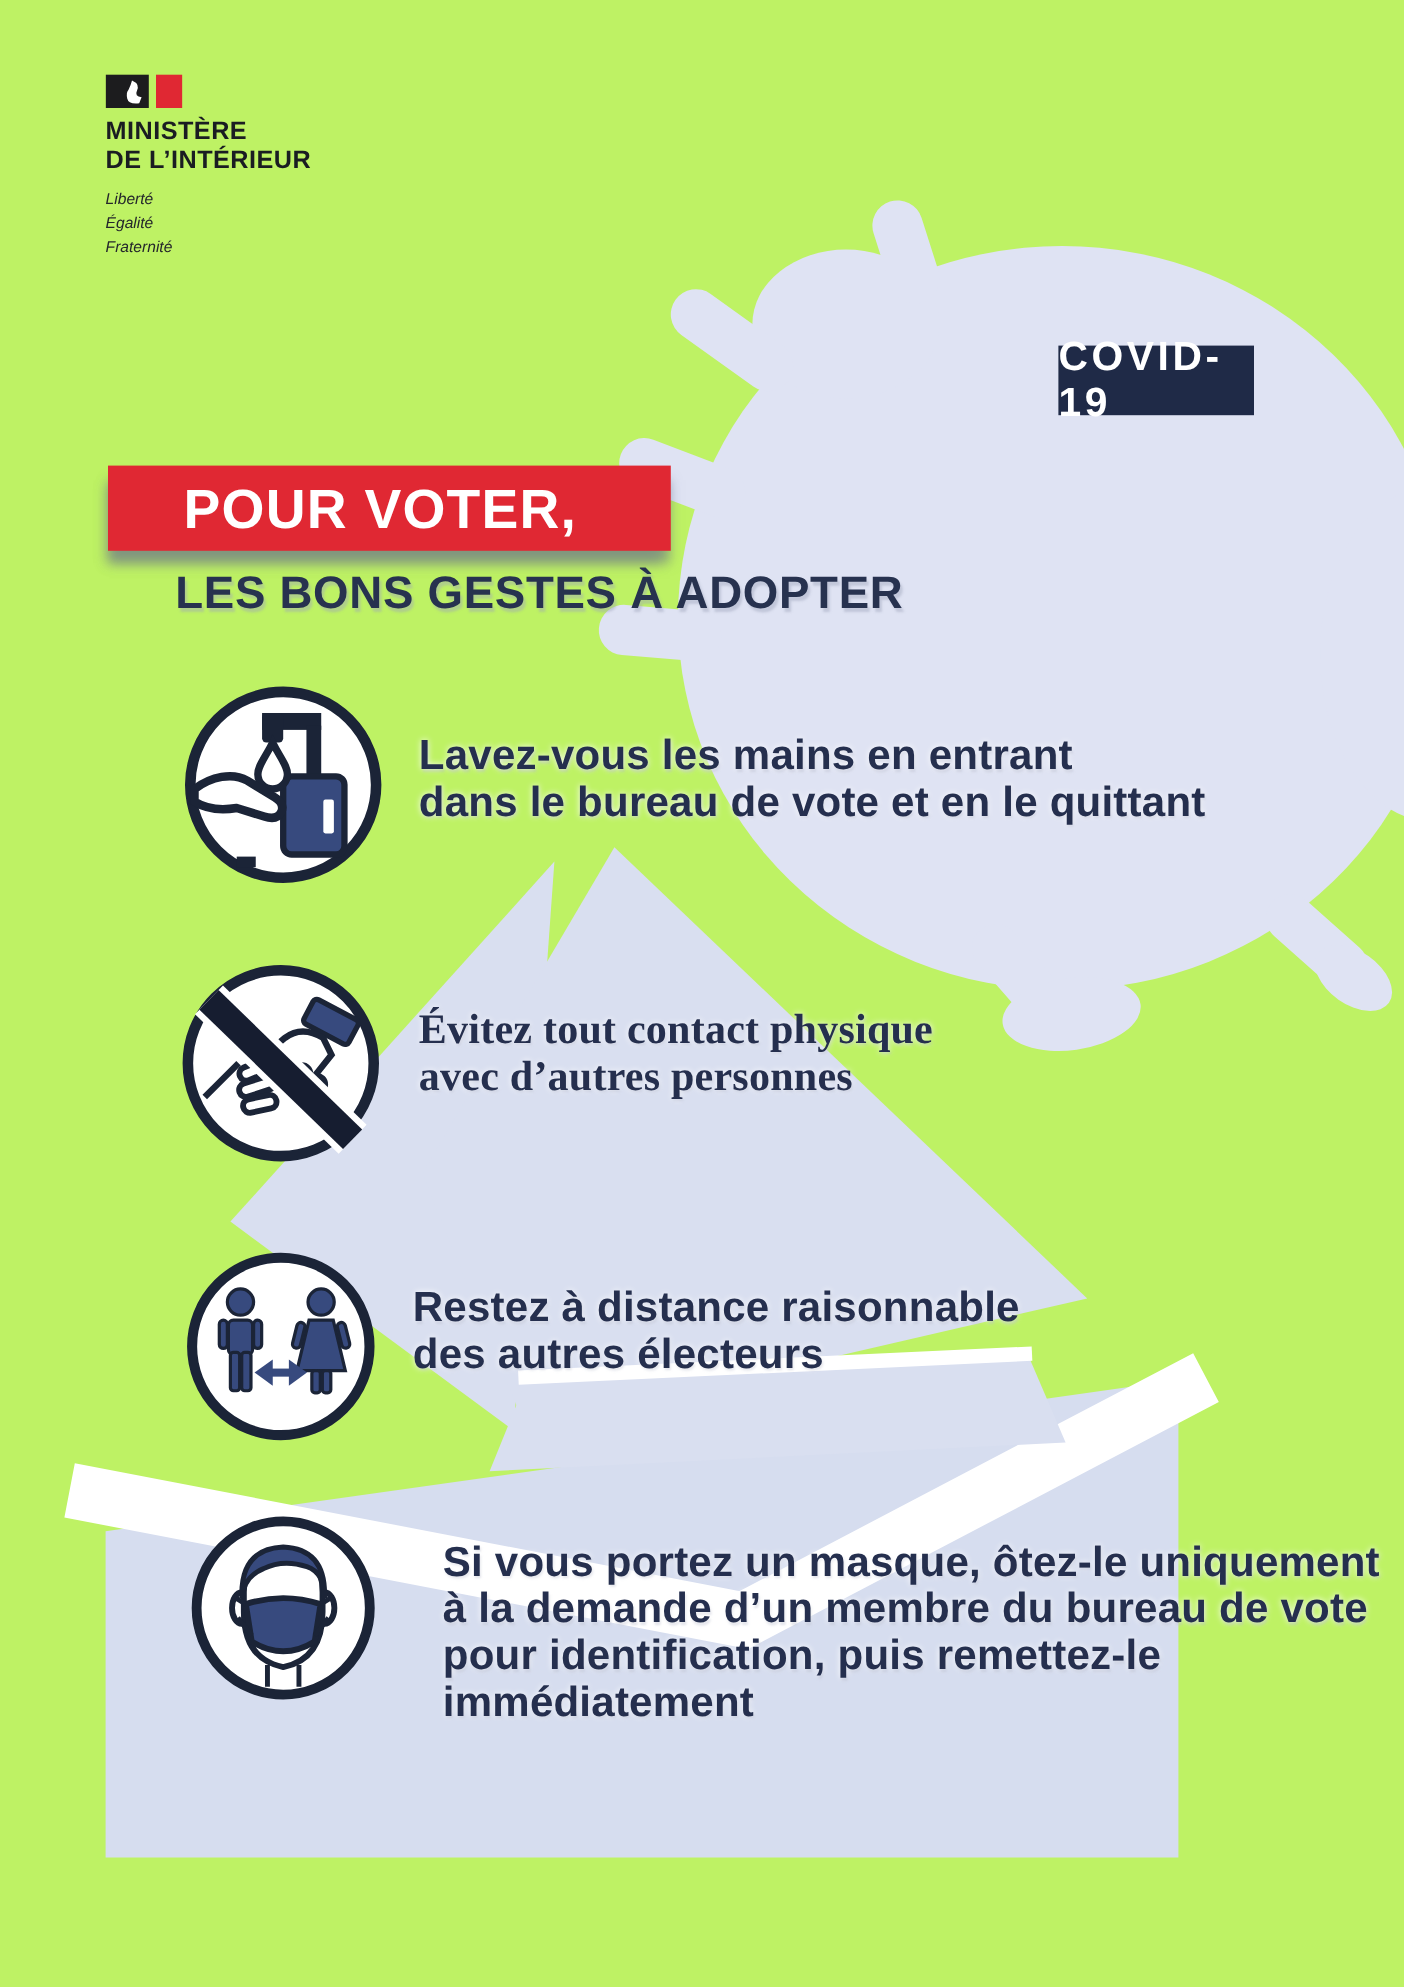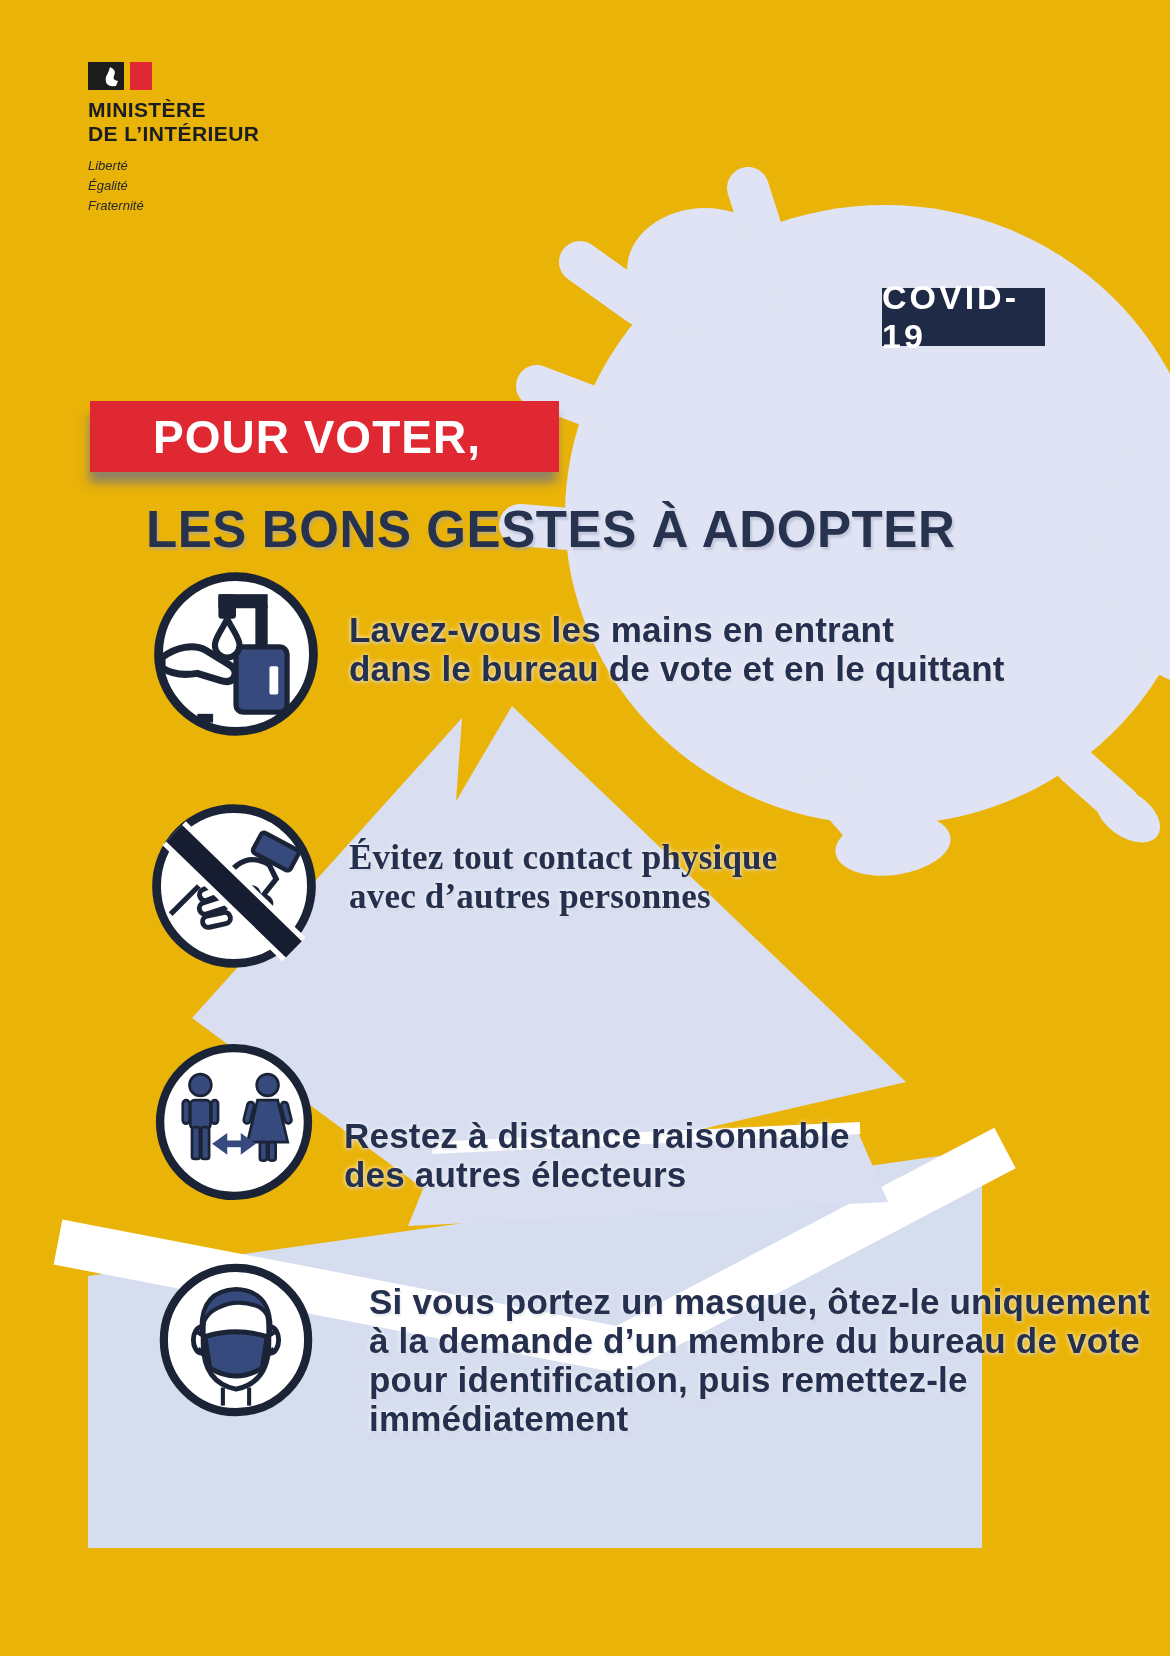--- a/index.html
+++ b/index.html
@@ -1,19 +1,19 @@
 <!DOCTYPE html>
 <html><head>
 <meta charset="utf-8">
 <style>
   html,body{margin:0;padding:0;background:#ffffff;}
   .page{
     position:relative;
     width:1170px;height:1656px;
-    background:#eab308;
+    background:#bef264;
     overflow:hidden;
     font-family:"Liberation Sans", sans-serif;
   }
   .bg{position:absolute;left:0;top:0;width:1170px;height:1656px;pointer-events:none;}
 
   
   .logo{position:absolute;left:88px;top:62px;}
   .logo-flag{display:block;margin-bottom:8px;}
   .logo-line{font-weight:800;font-size:21px;line-height:24px;color:#1a1d22;letter-spacing:0.4px;}
   .logo-motto{
@@ -26,50 +26,50 @@
   
   .covid-badge{
     position:absolute;left:882px;top:288px;width:163px;height:58px;
     background:#1f2a47;color:#ffffff;
     display:flex;align-items:center;justify-content:center;
     font-size:34px;font-weight:600;letter-spacing:3px;
   }
 
   
   .banner{
-    position:absolute;left:90px;top:401px;width:469px;height:71px;
+    position:absolute;left:90px;top:388px;width:469px;height:71px;
     background:#e02833;
     display:flex;align-items:center;
     padding-left:63px;box-sizing:border-box;
     box-shadow:0 11px 9px -1px rgba(103,112,138,.55), -5px 13px 10px -3px rgba(103,112,138,.35);
   }
   .banner span{
     color:#ffffff;font-weight:800;font-size:46px;letter-spacing:1px;
   }
   .subtitle{
-    position:absolute;left:146px;top:500px;
-    color:#27324f;font-weight:800;font-size:51px;letter-spacing:0.6px;
+    position:absolute;left:146px;top:474px;
+    color:#27324f;font-weight:800;font-size:38px;letter-spacing:0.6px;
     text-shadow:2px 3px 2px rgba(158,164,186,.45);
     white-space:nowrap;
   }
 
   
   .g-icon{position:absolute;}
   .g-text{
     position:absolute;
     color:#252f4e;font-weight:700;font-size:35px;line-height:39px;letter-spacing:0.2px;
     white-space:pre-line;
     text-shadow:0 0 5px rgba(255,255,255,.95), 1px 2px 2px rgba(158,164,186,.35);
   }
   .i1{left:148px;top:566px;width:176px;height:176px;}
   .t1{left:349px;top:610px;}
   .i2{left:146px;top:798px;width:176px;height:176px;}
   .t2{left:349px;top:838px;font-family:Liberation Serif, serif;}
   .i3{left:150px;top:1038px;width:168px;height:168px;}
-  .t3{left:344px;top:1070px;margin-top:46px;}
+  .t3{left:344px;top:1070px;}
   .i4{left:154px;top:1258px;width:164px;height:164px;}
   .t4{left:349px;top:1282px;margin-left:20px;}
 </style>
 </head>
 <body>
 
 <div class="page">
 
   <svg class="bg" viewBox="0 0 1170 1656" xmlns="http://www.w3.org/2000/svg">
 

